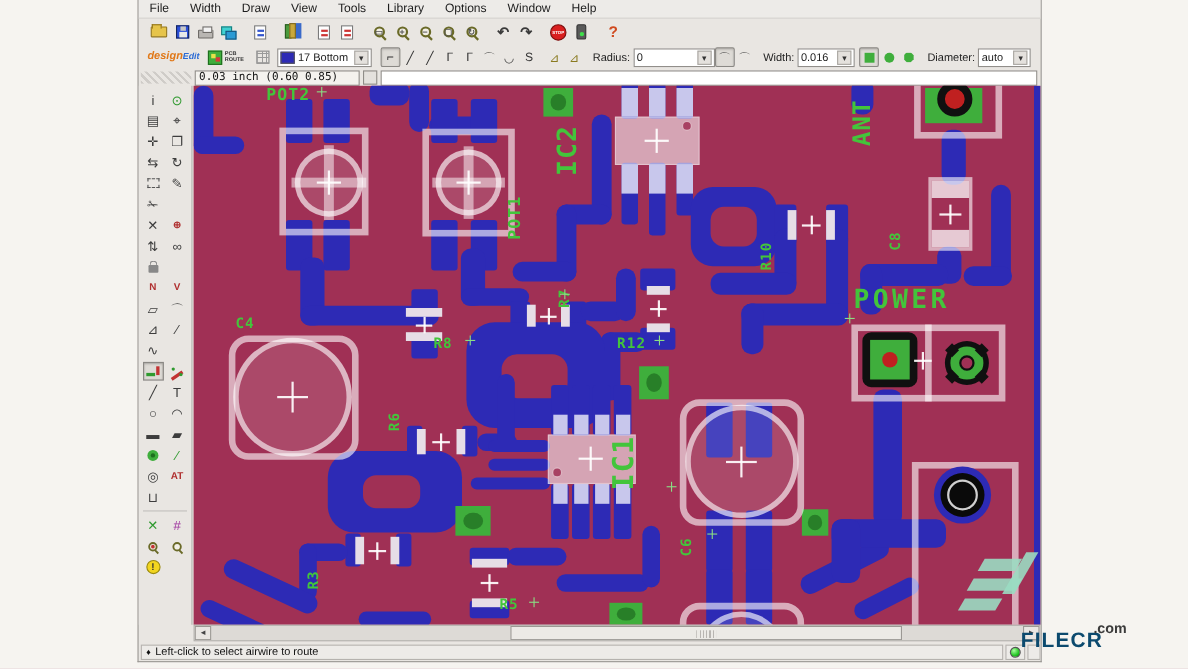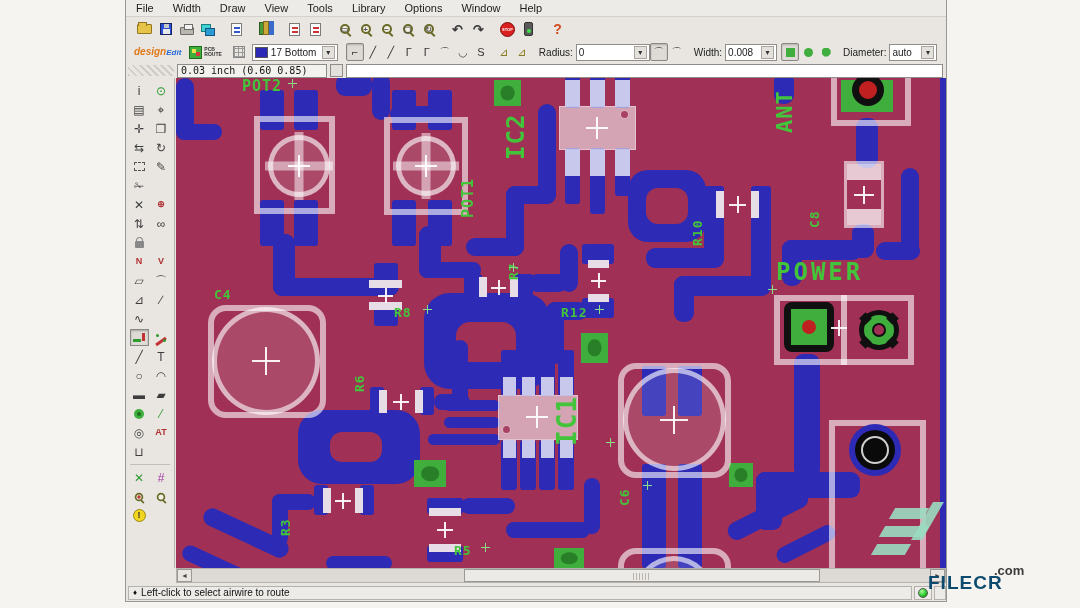--- a/index.html
+++ b/index.html
@@ -301,21 +301,21 @@
       <span class="arrow">▾</span>
     </div>
     <div class="sbtn sel">
           <span>⌒</span>
         </div>
     <div class="sbtn">
           <span>⌒</span>
         </div>
     <span class="plabel">Width:</span>
     <div class="combo" style="width:52px">
-      <span>0.008</span>
+      <span>0.016</span>
       <span class="arrow">▾</span>
     </div>
     <div class="tgap" style="width:4px"></div>
     <div class="sbtn sel">
           <span class="viabtn"></span>
         </div>
     <div class="sbtn">
           <span class="viabtn round"></span>
         </div>
     <div class="sbtn">

